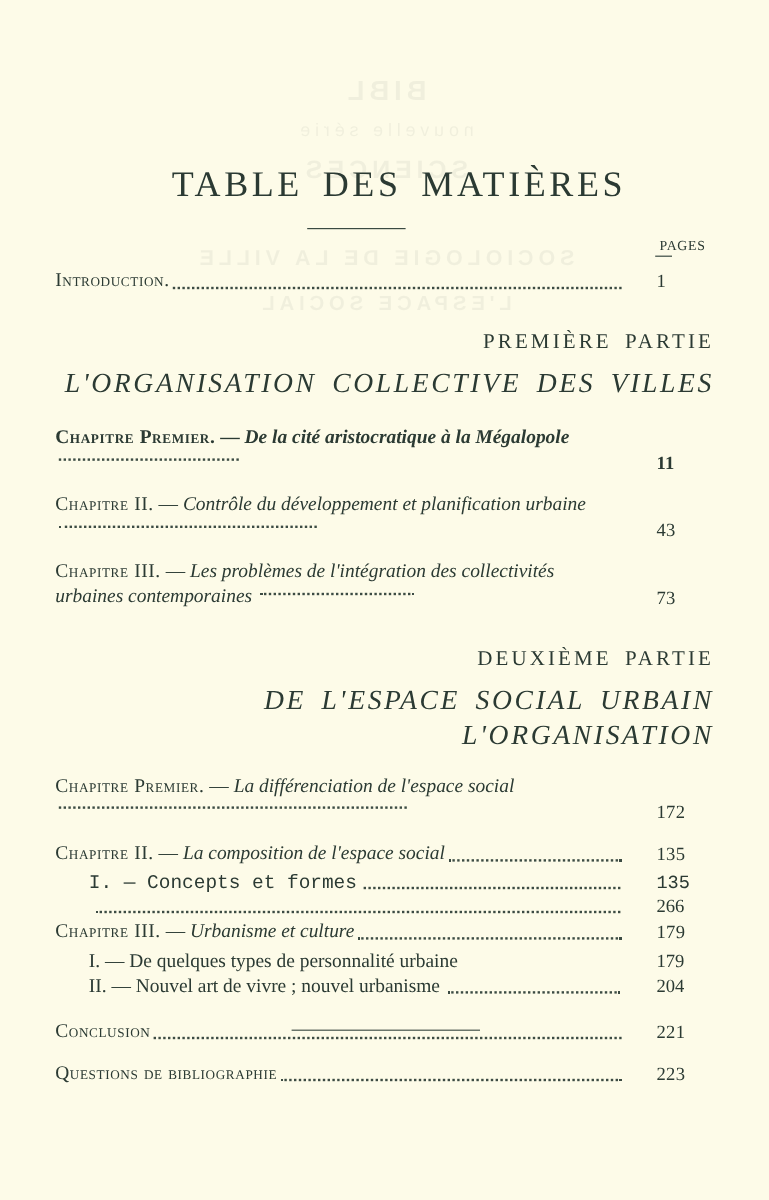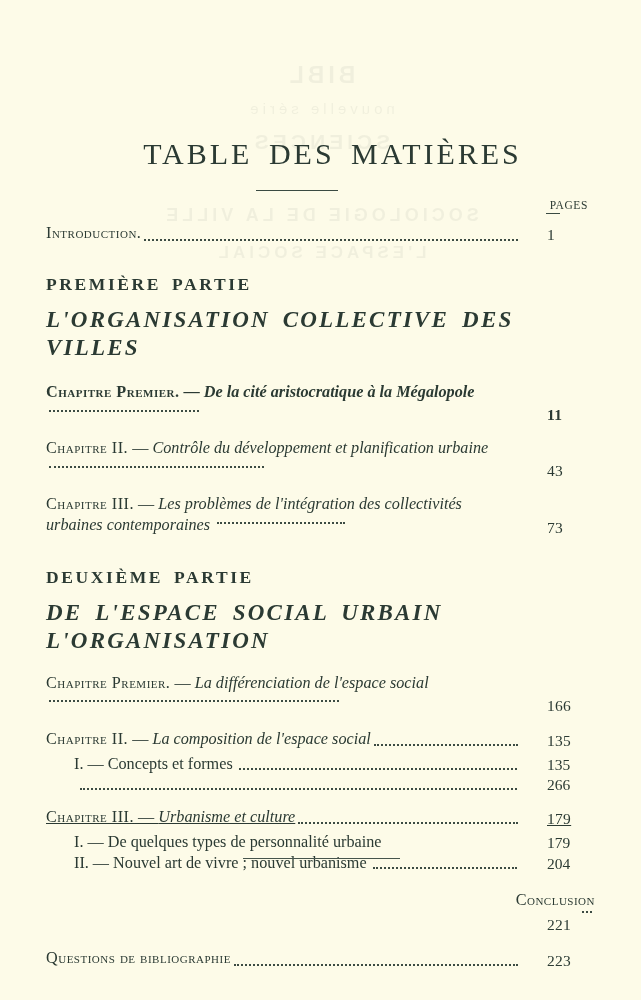--- a/index.html
+++ b/index.html
@@ -130,23 +130,22 @@
 
   .smallcaps {
     font-variant: small-caps;
     letter-spacing: 0.5px;
   }
   .ital { font-style: italic; }
   .dash { font-style: normal; }
 
   
   .part {
-    text-align: left;
+    text-align: right;
     margin-top: 26px;
-    font-weight: bold;
   }
   .part .pname {
     font-size: 17.5px;
     letter-spacing: 2.6px;
     word-spacing: 4px;
   }
   .part .psub {
     font-style: italic;
     font-size: 23px;
     letter-spacing: 2.2px;
@@ -252,63 +251,63 @@
         <div>DE L'ESPACE SOCIAL URBAIN</div>
         <div>L'ORGANISATION</div>
       </div>
     </div>
 
     <div class="entry wrap" style="margin-top:18px;">
       <span class="txt">
         <span class="smallcaps">Chapitre Premier.</span><span class="dash"> — </span><span class="ital">La différenciation de l'espace social</span>
         <span class="leader" style="display:inline-block;width:290px;vertical-align:3px;"></span>
       </span>
-      <span class="pg">166</span>
+      <span class="pg">172</span>
     </div>
 
     <div class="entry">
       <span class="txt">
         <span class="smallcaps">Chapitre II.</span><span class="dash"> — </span><span class="ital">La composition de l'espace social</span>
       </span>
       <span class="leader"></span>
       <span class="pg">135</span>
     </div>
 
-    <div class="sub" style="margin-top:5px;">
+    <div class="sub" style="margin-top:5px;font-family:Liberation Mono, monospace;">
       <span class="txt"><span>I. — </span><span>Concepts et formes</span></span>
       <span class="leader"></span>
       <span class="pg">135</span>
     </div>
 
     <div class="sub">
       <span class="leader"></span>
       <span class="pg">266</span>
     </div>
 
-    <div class="entry" style="margin-top:13px;text-decoration:underline;">
+    <div class="entry" style="margin-top:1px;">
       <span class="txt">
         <span class="smallcaps">Chapitre III.</span><span class="dash"> — </span><span class="ital">Urbanisme et culture</span>
       </span>
       <span class="leader"></span>
       <span class="pg">179</span>
     </div>
 
     <div class="sub noleader" style="margin-top:5px;">
       <span class="txt"><span>I. — </span><span>De quelques types de personnalité urbaine</span></span>
       <span class="leader"></span>
       <span class="pg">179</span>
     </div>
 
     <div class="sub">
       <span class="txt"><span>II. — </span><span>Nouvel art de vivre ; nouvel urbanisme</span></span>
       <span class="leader"></span>
       <span class="pg">204</span>
     </div>
 
-    <div class="entry" style="margin-top:17px;flex-direction:column;">
+    <div class="entry" style="margin-top:17px;">
       <span class="txt smallcaps">Conclusion</span>
       <span class="leader"></span>
       <span class="pg">221</span>
     </div>
 
     <div class="entry">
       <span class="txt smallcaps">Questions de bibliographie</span>
       <span class="leader"></span>
       <span class="pg">223</span>
     </div>

